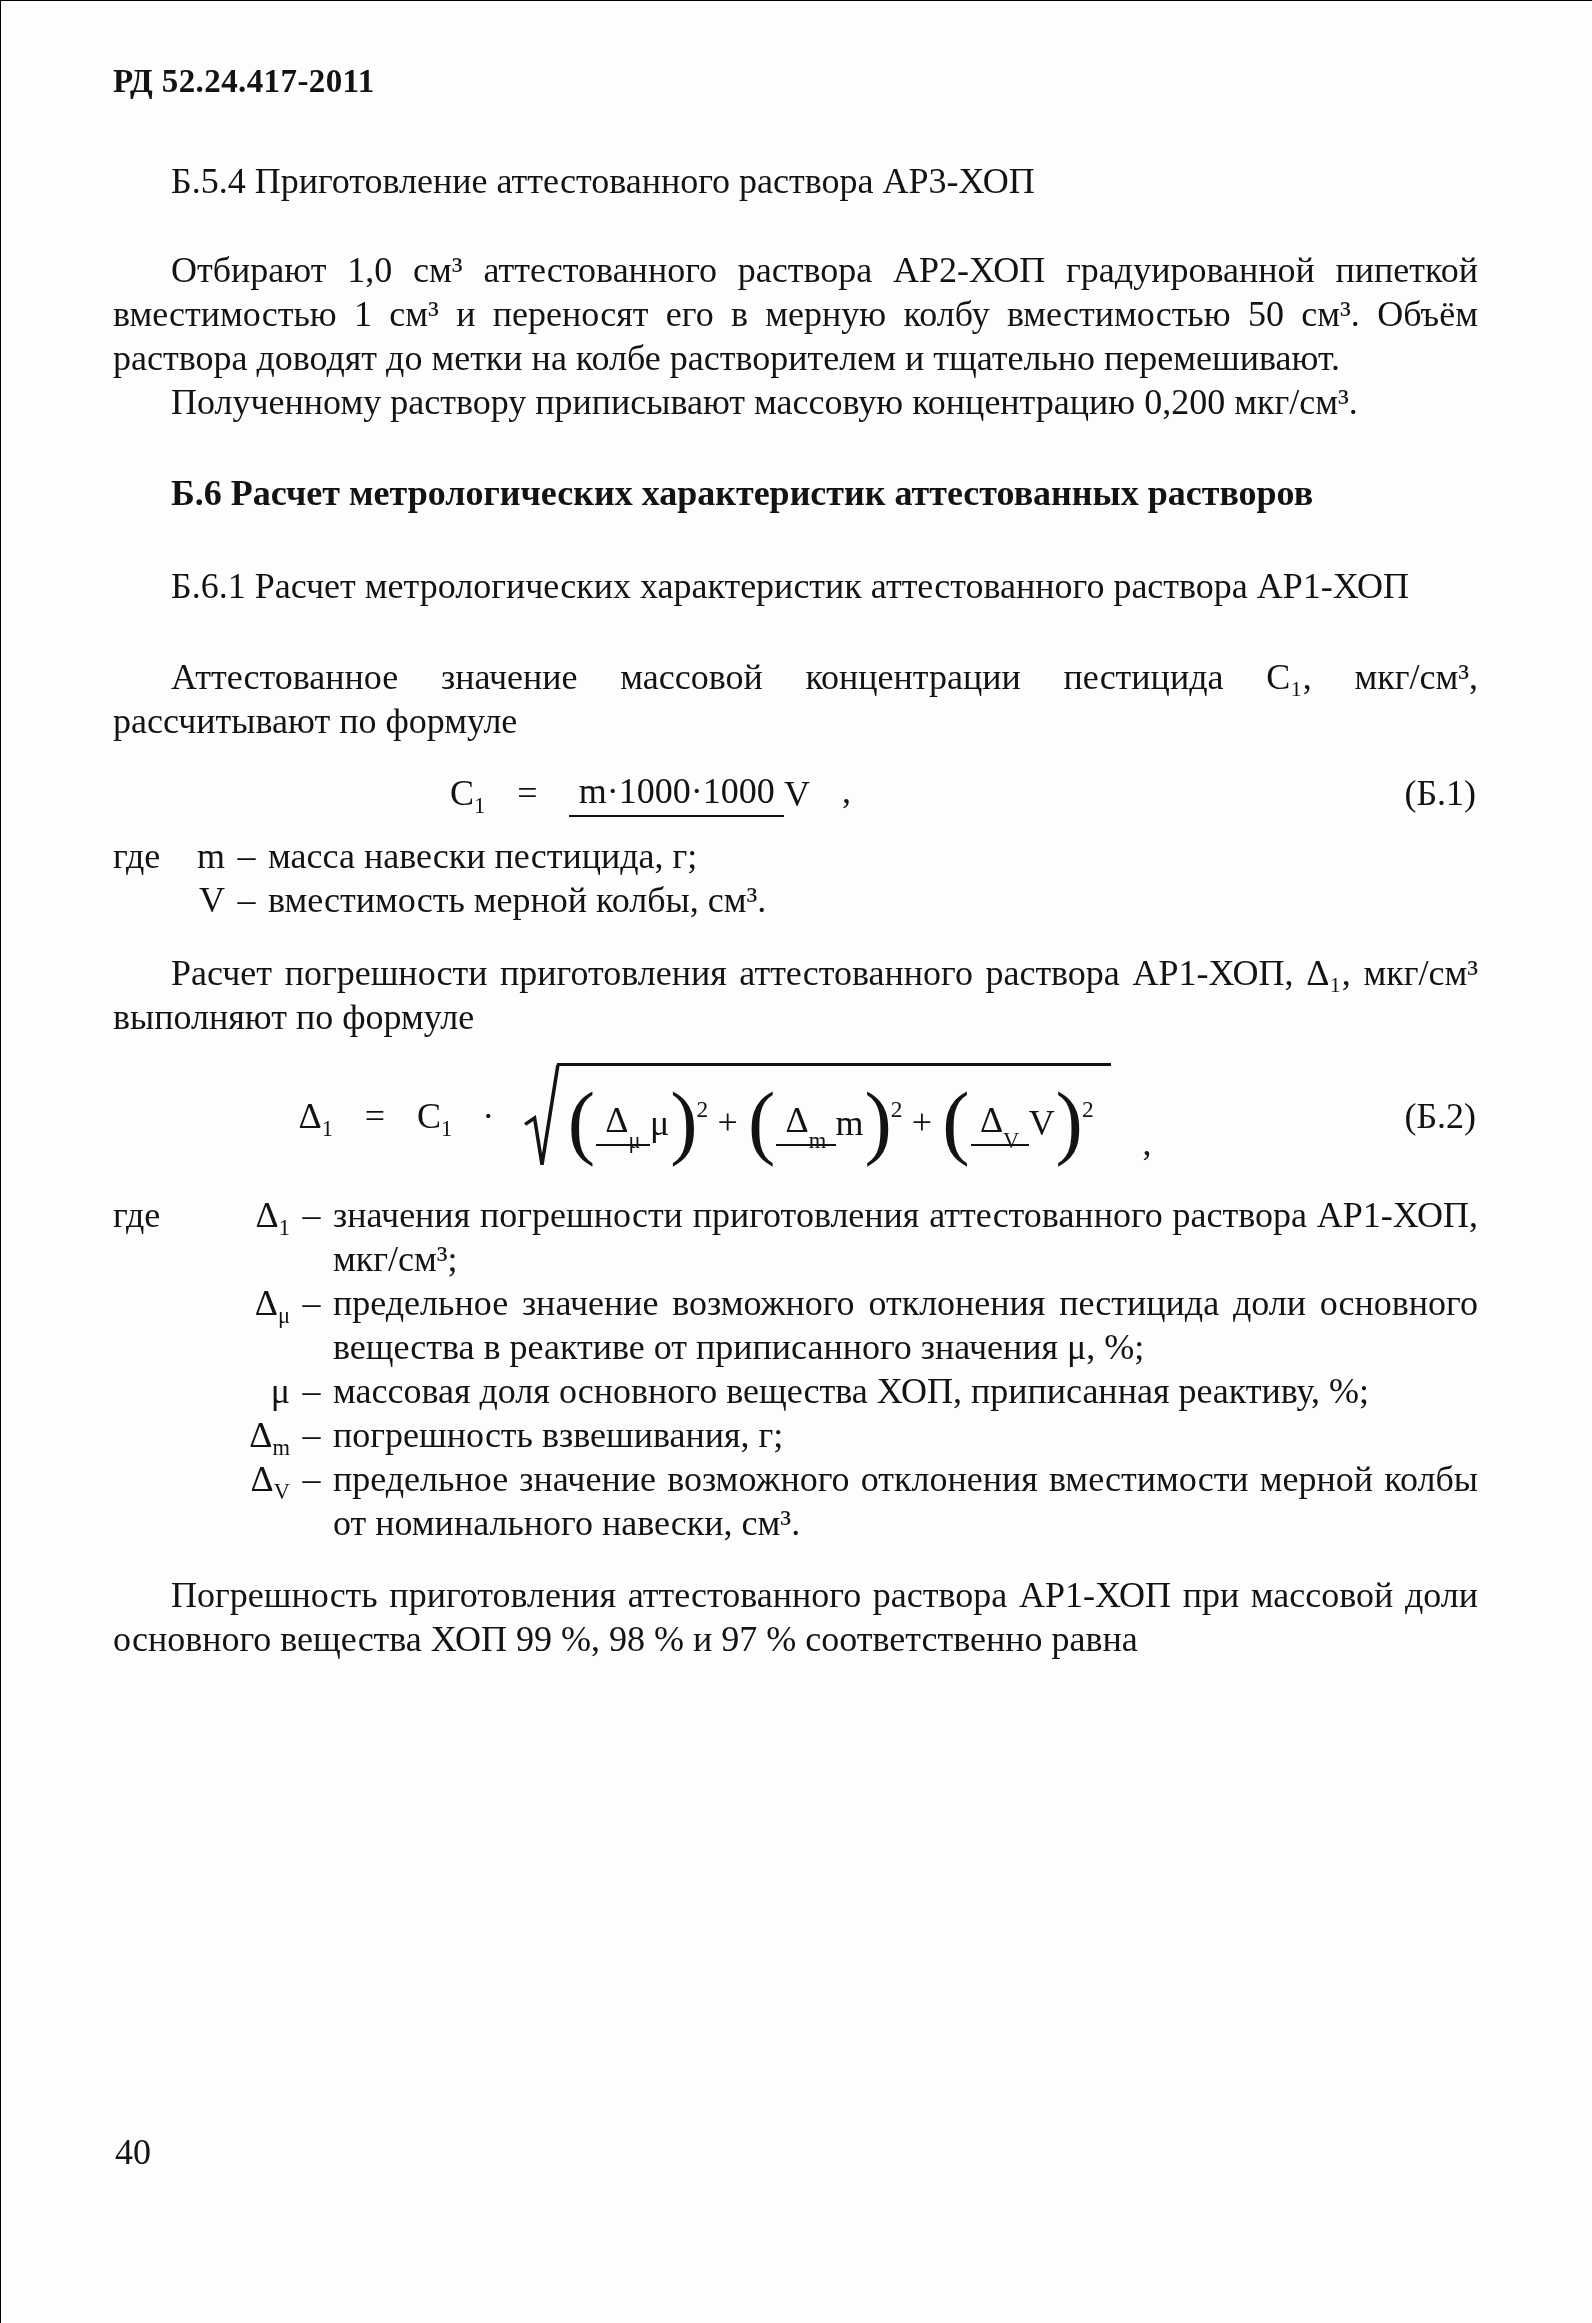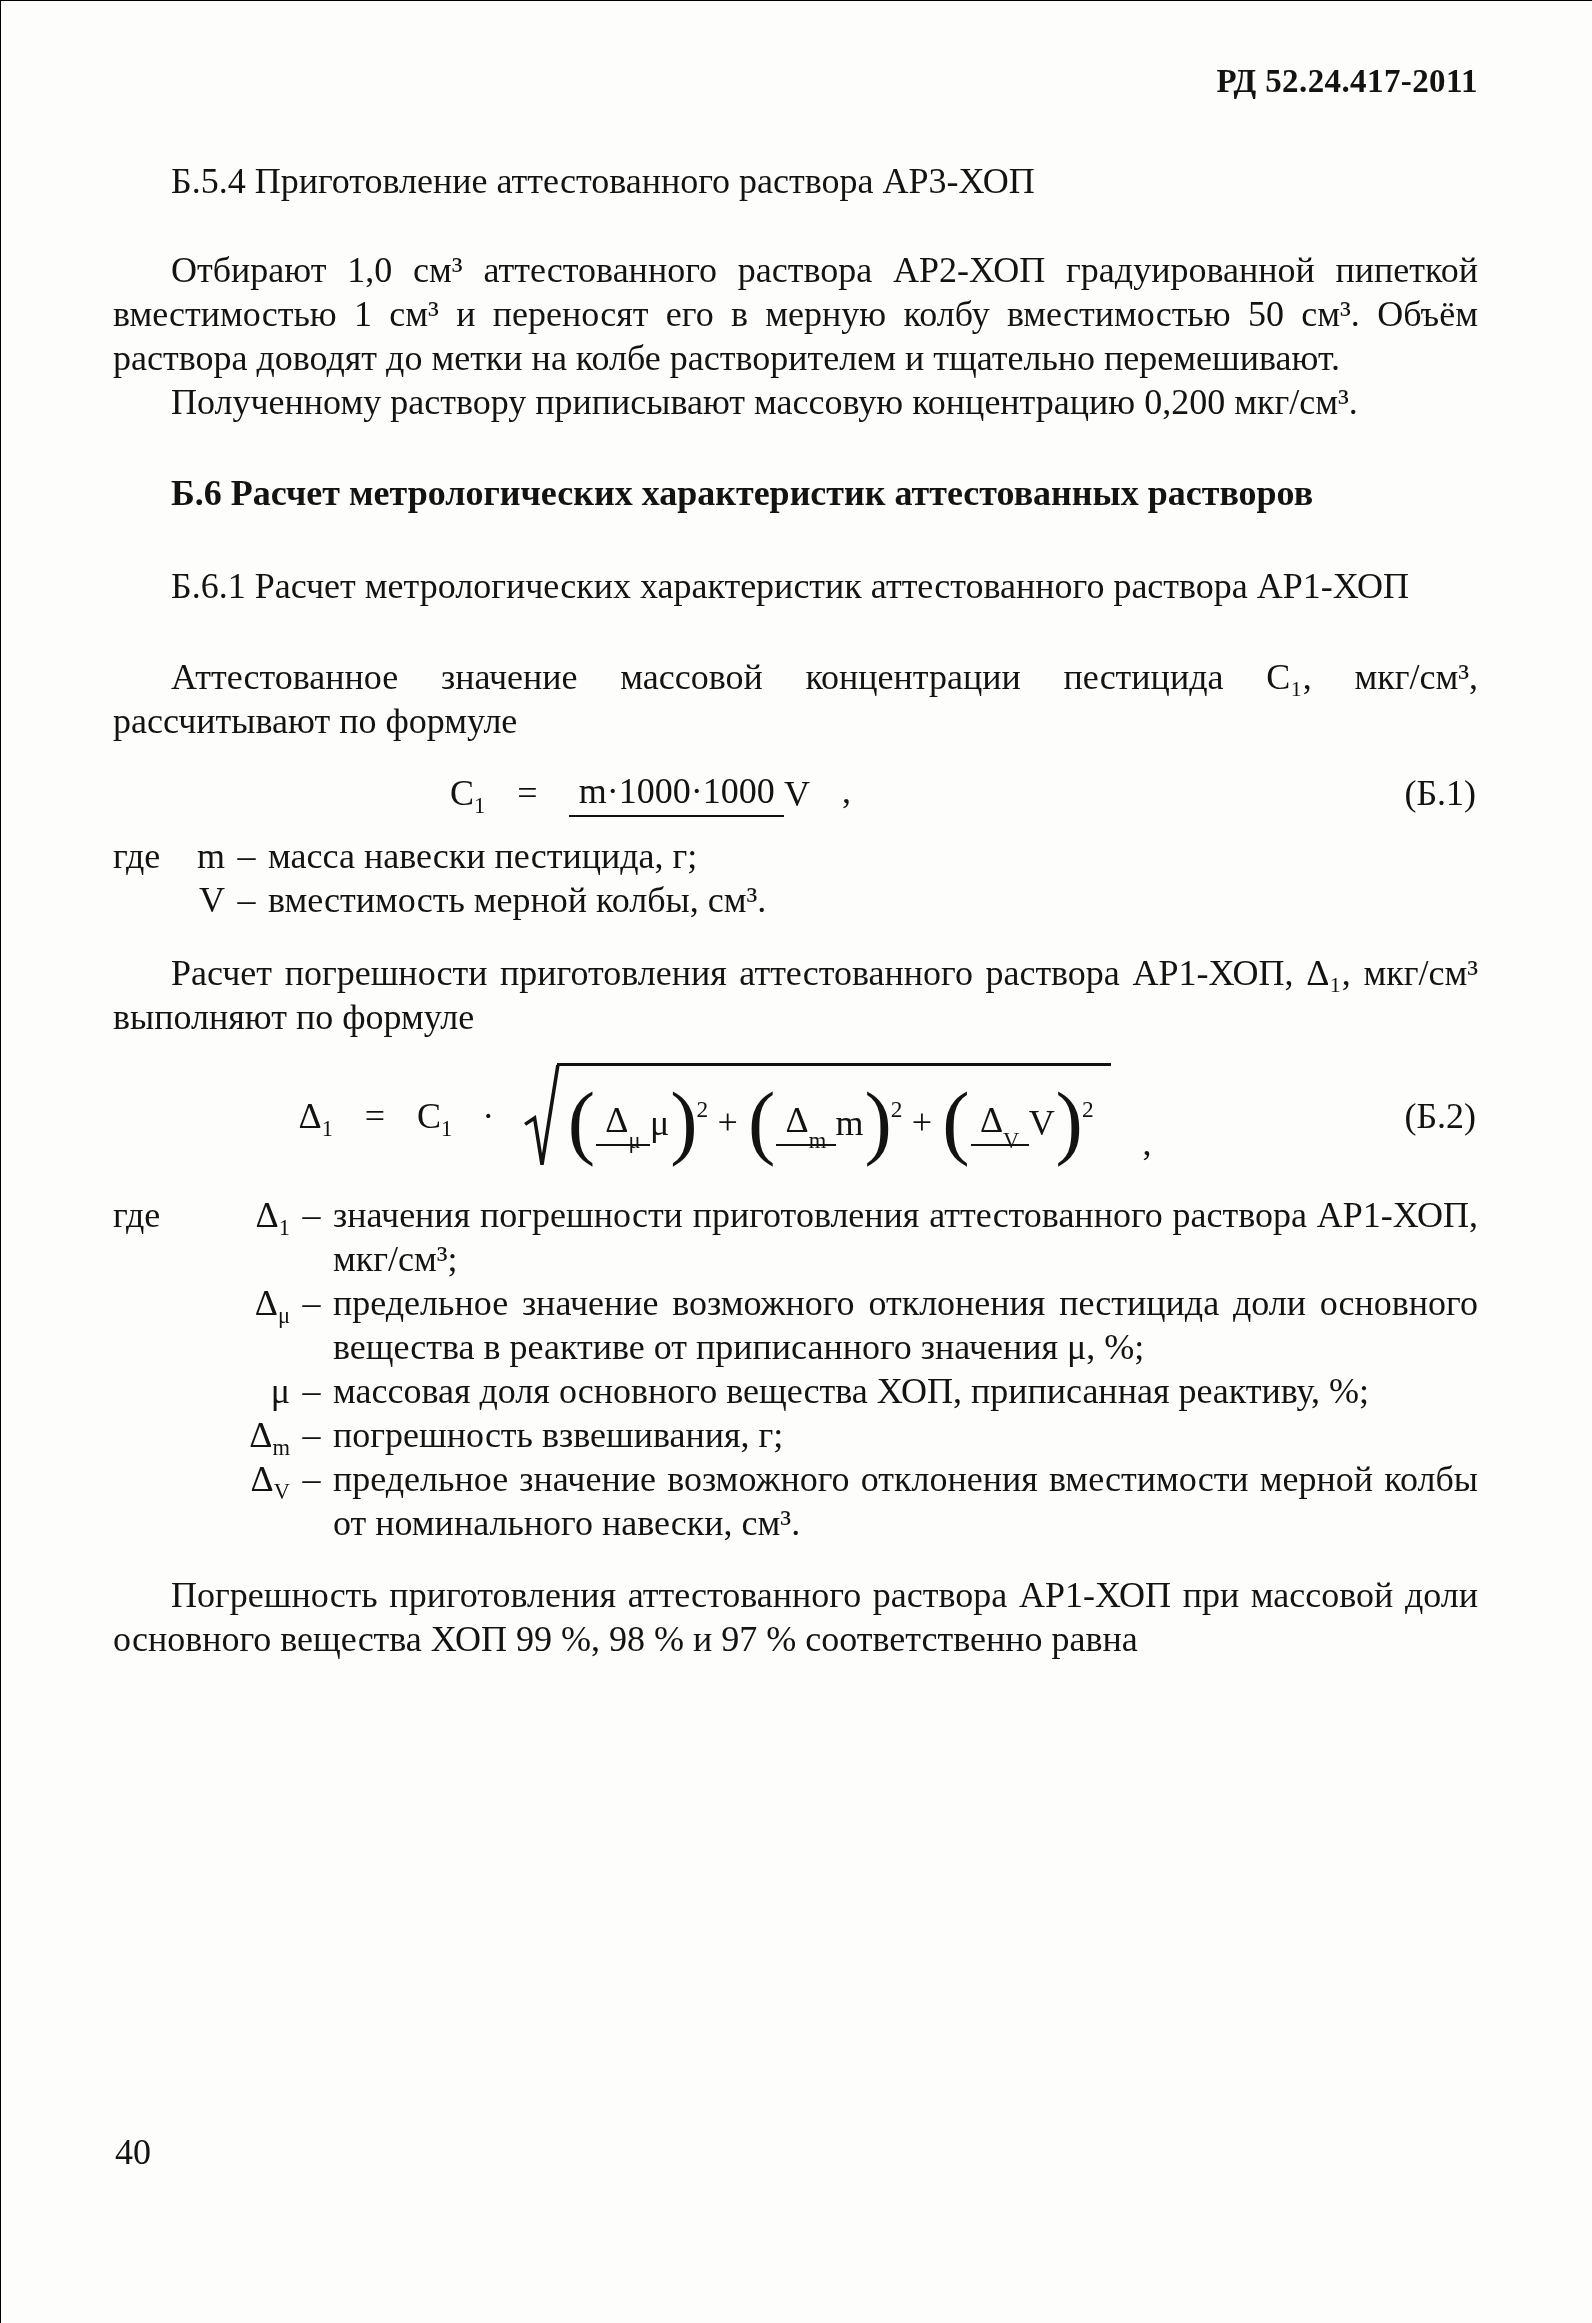--- a/index.html
+++ b/index.html
@@ -17,21 +17,20 @@
     line-height: 44px;
     color: #131313;
     overflow: hidden;
   }
   sub { font-size: 22.5px; line-height: 0; }
   .doc-number {
     font-weight: bold;
     font-size: 33px;
     margin-bottom: 56px;
     letter-spacing: 0.4px;
-    text-align: right;
   }
   .para { text-align: justify; text-indent: 58px; }
   .h-plain { text-indent: 58px; margin-top: 45px; }
   .h-bold  { font-weight: bold; text-align: justify; text-indent: 58px; margin-top: 47px; }
   .h-plain2 { text-align: justify; text-indent: 58px; margin-top: 49px; }
   .mt-p3 { margin-top: 47px; }
   .mt-p4 { margin-top: 29px; }
   .mt-p5 { margin-top: 28px; }
 
   

